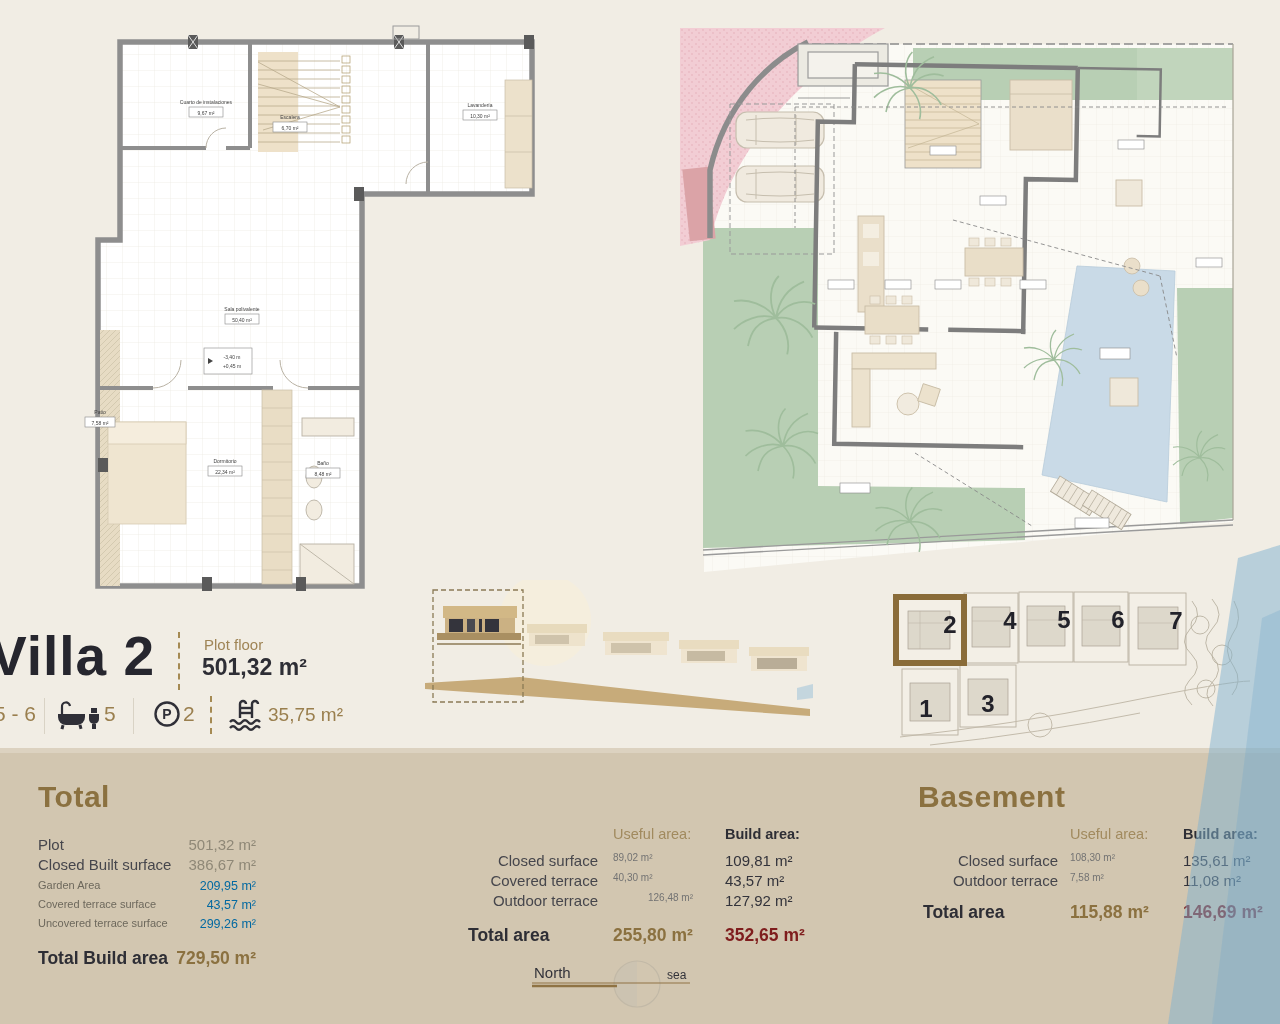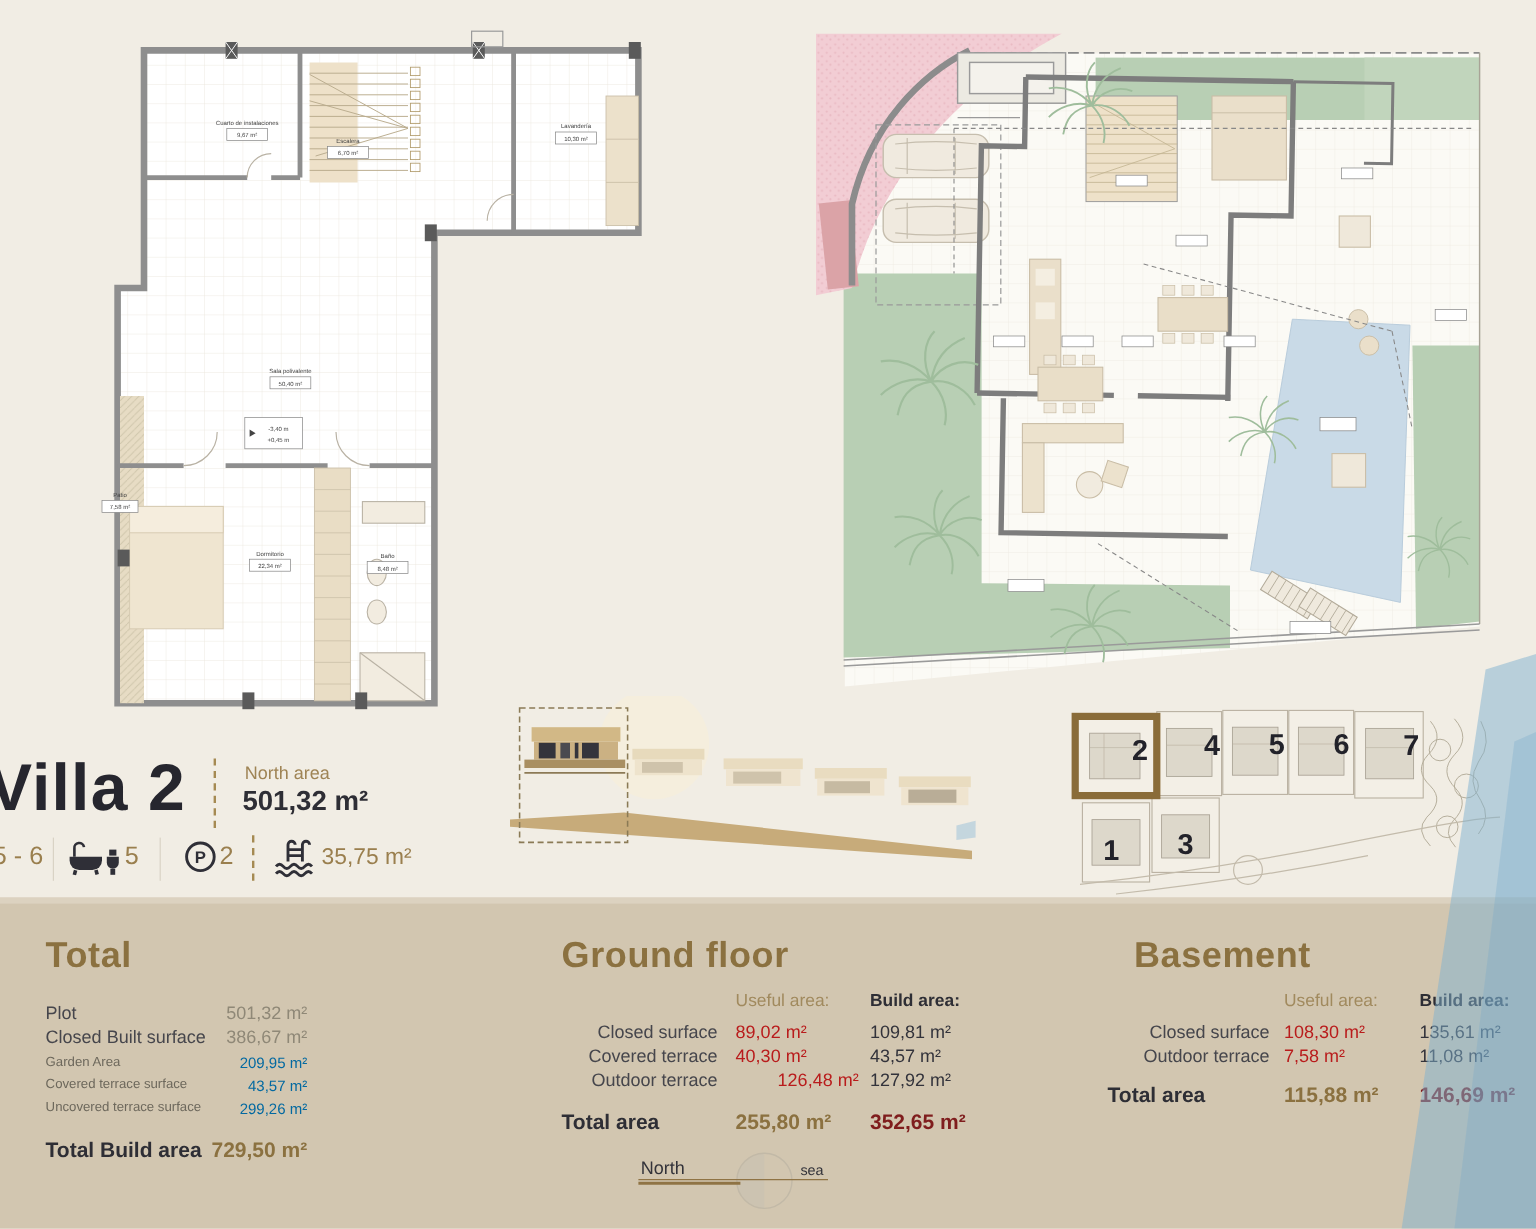--- a/index.html
+++ b/index.html
@@ -21,21 +21,21 @@
   .lbl-lg{font-size:15px;color:#46464c;}
   .val-lg{font-size:15px;color:#8f8877;}
   .lbl-sm{font-size:11px;color:#6d685c;}
   .val-sm{font-size:12.5px;color:#0369a1;}
   .tot-lbl{font-size:17.5px;font-weight:bold;color:#2e2e35;}
   .tot-gold{font-size:17.5px;font-weight:bold;color:#8b7140;}
   .tot-dark{font-size:17.5px;font-weight:bold;color:#7f1d1d;}
   .colhead-useful{font-size:14.5px;color:#a18a5e;}
   .colhead-build{font-size:14.5px;font-weight:bold;color:#2e2e35;}
   .cell-lbl{font-size:15px;color:#46464c;text-align:right;}
-  .cell-useful{font-size:15px;color:#b91c1c;}
+  .cell-useful{font-size:10px;color:#737373;}
   .cell-build{font-size:15px;color:#33333b;}
   svg text{font-family:"Liberation Sans",sans-serif;}
   .plan-label{font-size:5px;fill:#3f3f3f;}
   .plan-val{font-size:5px;fill:#3f3f3f;}
   .lblbox{fill:#ffffff;stroke:#888;stroke-width:0.6;}
 </style>
 </head>
 <body>
 
 <div id="page">
@@ -352,21 +352,21 @@
       <rect x="420" y="320" width="30" height="11"></rect>
         <rect x="250" y="118" width="26" height="9"></rect>
       <rect x="160" y="455" width="30" height="10"></rect>
         <rect x="395" y="490" width="34" height="10"></rect>
       <rect x="516" y="230" width="26" height="9"></rect>
     </g>
   </svg>
 
   <div class="abs" id="villa-title">Villa 2</div>
   <div class="abs vdash-gold" style="left:178px;top:632px;height:58px;"></div>
-  <div class="abs" id="plot-area-label">North area</div>
+  <div class="abs" id="plot-area-label">Plot floor</div>
   <div class="abs" id="plot-area-value">501,32 m²</div>
 
   <div class="abs feat-num" style="left:-6px;top:702px;">5 - 6</div>
   <div class="abs vline-faint" style="left:44px;top:698px;height:36px;"></div>
   <svg class="abs" style="left:56px;top:700px;" width="46" height="32" viewBox="0 0 46 32">
     <g fill="#2f2f37">
       <path d="M2,14 H29 V17 a8,8 0 0 1 -8,8 H10 a8,8 0 0 1 -8,-8 Z"></path>
       <rect x="5" y="25" width="3" height="4" transform="rotate(15 6 27)"></rect>
       <rect x="23" y="25" width="3" height="4" transform="rotate(-15 24 27)"></rect>
       <path d="M33,14 h10 v5 a5,5 0 0 1 -5,5 a5,5 0 0 1 -5,-5 Z"></path>
@@ -508,37 +508,36 @@
   </div>
   <div class="abs trow" style="left:38px;top:917px;width:218px;">
     <span class="lbl-sm">Uncovered terrace surface</span>
     <span class="val-sm">299,26 m²</span>
   </div>
   <div class="abs trow" style="left:38px;top:948px;width:218px;">
     <span class="tot-lbl">Total Build area</span>
     <span class="tot-gold">729,50 m²</span>
   </div>
 
-  <div class="abs tbl-heading" style="left:468px;top:780px;">Ground floor</div>
   <div class="abs colhead-useful" style="left:613px;top:826px;">Useful  area:</div>
   <div class="abs colhead-build" style="left:725px;top:826px;">Build area:</div>
   <div class="abs cell-lbl" style="left:468px;top:852px;width:130px;">Closed surface</div>
   <div class="abs cell-useful" style="left:613px;top:852px;">89,02 m²</div>
   <div class="abs cell-build" style="left:725px;top:852px;">109,81 m²</div>
   <div class="abs cell-lbl" style="left:468px;top:872px;width:130px;">Covered terrace</div>
   <div class="abs cell-useful" style="left:613px;top:872px;">40,30 m²</div>
   <div class="abs cell-build" style="left:725px;top:872px;">43,57 m²</div>
   <div class="abs cell-lbl" style="left:468px;top:892px;width:130px;">Outdoor terrace</div>
   <div class="abs cell-useful" style="left:648px;top:892px;">126,48 m²</div>
   <div class="abs cell-build" style="left:725px;top:892px;">127,92 m²</div>
   <div class="abs tot-lbl" style="left:468px;top:925px;">Total area</div>
   <div class="abs tot-gold" style="left:613px;top:925px;">255,80 m²</div>
   <div class="abs tot-dark" style="left:725px;top:925px;">352,65 m²</div>
 
-  <div class="abs tbl-heading" style="left:945px;top:780px;">Basement</div>
+  <div class="abs tbl-heading" style="left:918px;top:780px;">Basement</div>
   <div class="abs colhead-useful" style="left:1070px;top:826px;">Useful  area:</div>
   <div class="abs colhead-build" style="left:1183px;top:826px;">Build area:</div>
   <div class="abs cell-lbl" style="left:930px;top:852px;width:128px;">Closed surface</div>
   <div class="abs cell-useful" style="left:1070px;top:852px;">108,30 m²</div>
   <div class="abs cell-build" style="left:1183px;top:852px;">135,61 m²</div>
   <div class="abs cell-lbl" style="left:930px;top:872px;width:128px;">Outdoor terrace</div>
   <div class="abs cell-useful" style="left:1070px;top:872px;">7,58 m²</div>
   <div class="abs cell-build" style="left:1183px;top:872px;">11,08 m²</div>
   <div class="abs tot-lbl" style="left:923px;top:902px;">Total area</div>
   <div class="abs tot-gold" style="left:1070px;top:902px;">115,88 m²</div>

